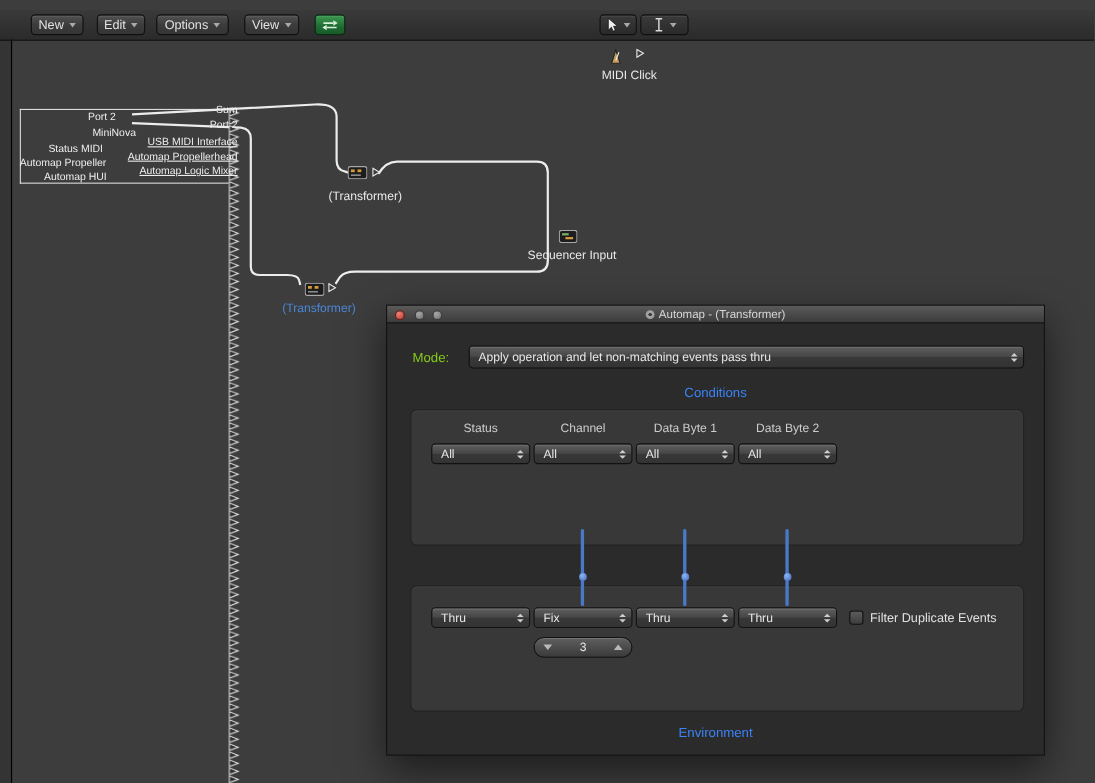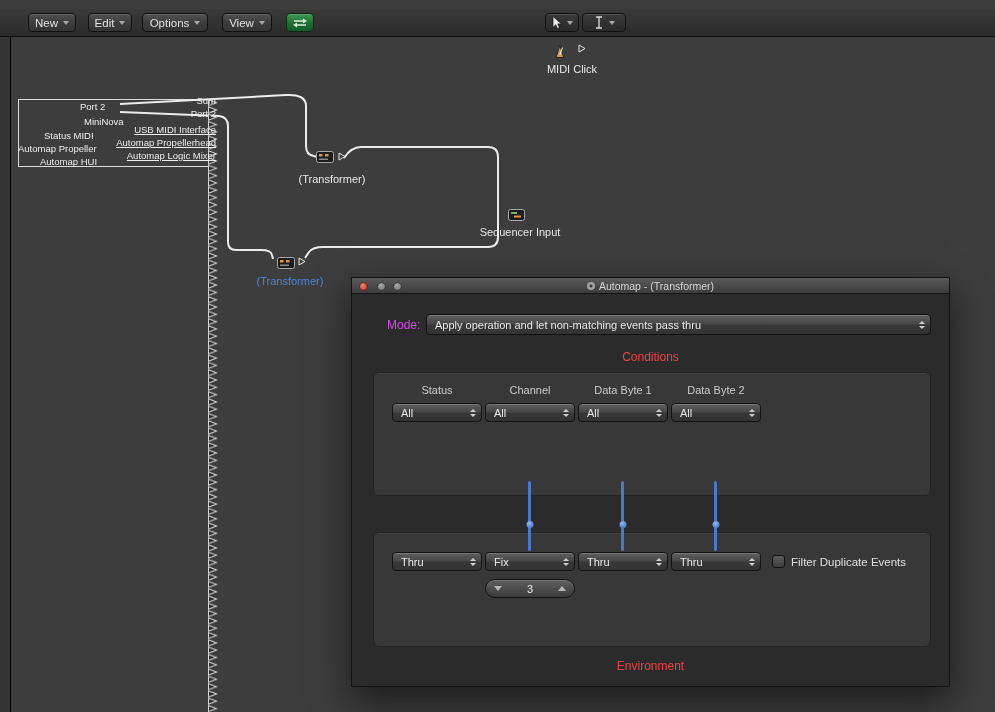--- a/index.html
+++ b/index.html
@@ -36,22 +36,22 @@
   
   .dialog { position:absolute; left:351px; top:277px; width:599px; height:410px; background:#2b2b2b; border:1px solid #121212;
             box-shadow:0 14px 34px rgba(0,0,0,.55); z-index:40; }
   .dtitle { position:absolute; top:0; left:0; right:0; height:16px; background:linear-gradient(#5a5a5a,#3c3c3c); border-bottom:1px solid #161616;
             display:flex; align-items:center; justify-content:center; color:#d6d6d6; font-size:10.5px; gap:4px; }
   .light { position:absolute; top:4px; width:9px; height:9px; border-radius:50%; }
   .l-red { left:7px; background:radial-gradient(circle at 35% 30%, #e8837a, #c0392f); border:1px solid #6d1d16; }
   .l-gray { background:radial-gradient(circle at 35% 30%, #a8a8a8, #6f6f6f); border:1px solid #3c3c3c; }
   .gearicon { width:8px; height:8px; border-radius:50%; background:radial-gradient(circle at 50% 50%, #3c3c3c 25%, #a2a2a2 30%); }
 
-  .dlabel { position:absolute; color:#d946ef; font-size:12px;margin-left:12px; }
-  .sectiontitle { position:absolute; left:0; right:0; text-align:center; color:#ef4444; font-size:12px; }
+  .dlabel { position:absolute; color:#84cc16; font-size:12px; }
+  .sectiontitle { position:absolute; left:0; right:0; text-align:center; color:#3b82f6; font-size:12px; }
 
   .popup { position:absolute; height:19px; background:linear-gradient(#5f5f5f,#464646 48%,#383838 52%,#333333); border:1px solid #121212;
            border-radius:4px; color:#e8e8e8; font-size:11px; display:flex; align-items:center; padding:0 18px 0 8px;
            box-shadow:inset 0 1px 0 rgba(255,255,255,.16); white-space:nowrap; overflow:hidden; cursor:default; }
   .spin { position:absolute; right:5px; top:50%; transform:translateY(-50%); display:flex; flex-direction:column; gap:2px; align-items:center; }
   .spin i { display:block; width:0; height:0; border-left:3px solid transparent; border-right:3px solid transparent; }
   .spin .up { border-bottom:3.5px solid #cfcfcf; }
   .spin .dn { border-top:3.5px solid #cfcfcf; }
 
   .panel { position:absolute; left:21px; width:558px; background:#383838; border:1px solid #232323; border-radius:6px;

